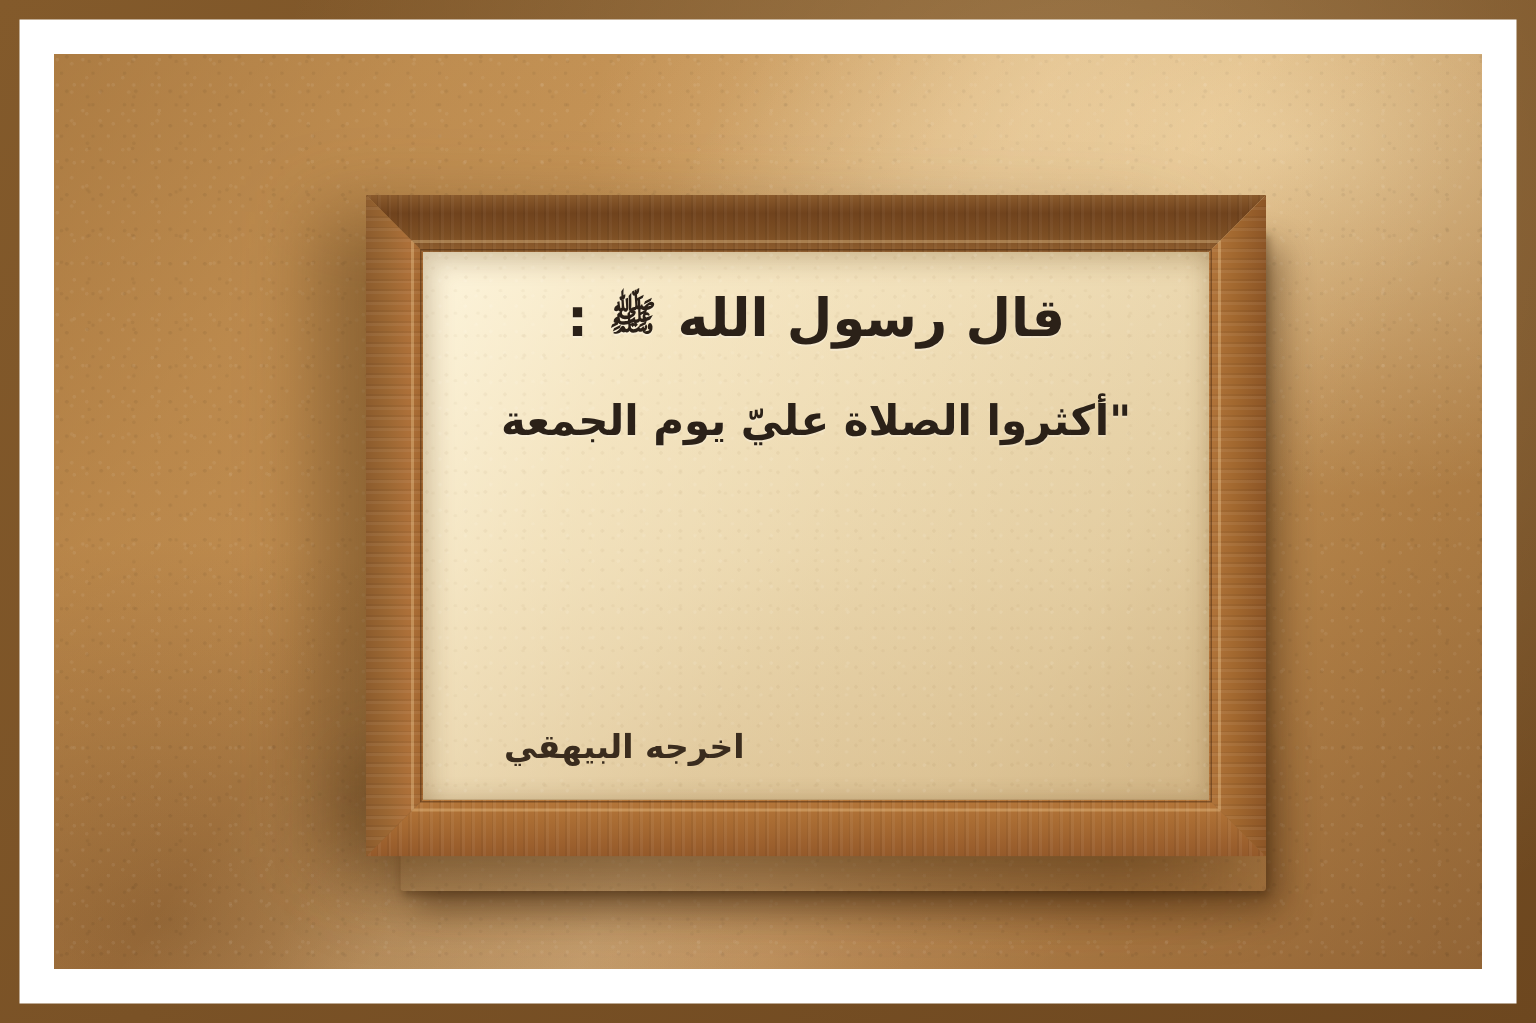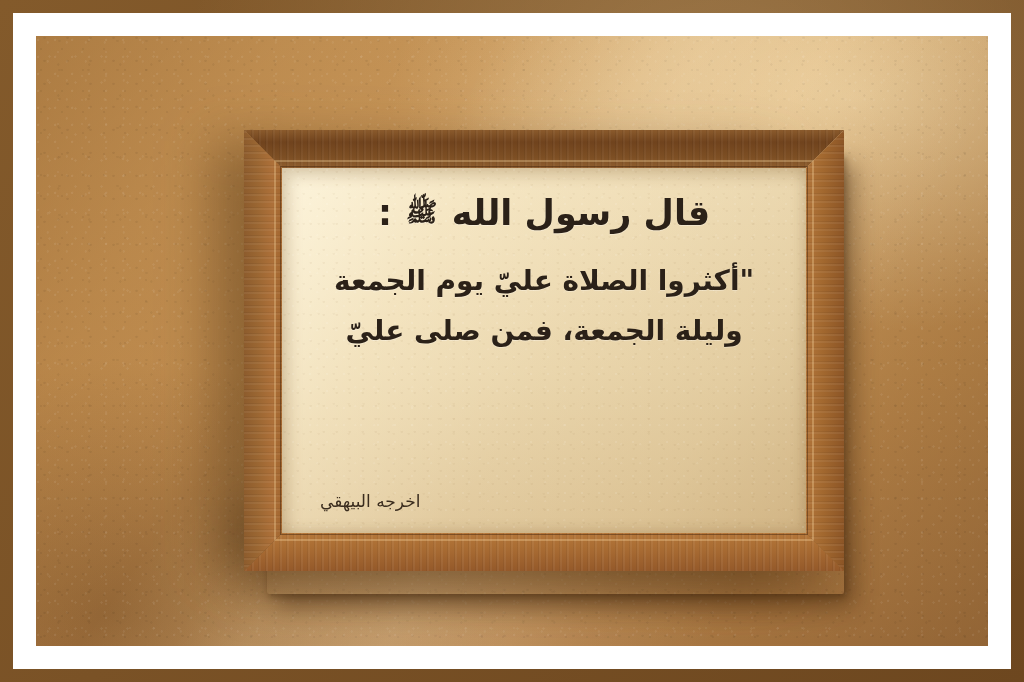--- a/index.html
+++ b/index.html
@@ -205,25 +205,25 @@
     right:20px; left:20px;
     top:88px;
     font-size:28px;
     font-weight:700;
     line-height:1.78;
     text-shadow:0 1px 0 rgba(255,255,255,.26);
   }
   .body-lines div{ white-space:nowrap; }
   .attrib{
     position:absolute;
-    right:auto; left:38px;
+    right:auto; left:54px;
     bottom:22px;
     direction:rtl;
-    font-size:17px;
-    font-weight:400;
+    font-size:22px;
+    font-weight:700;
     color:#3a2c1e;
     letter-spacing:.3px;
   }
 </style>
 </head>
 <body>
 
 <div class="poster-root">
 
   <div class="white-band">
@@ -250,21 +250,20 @@
           <div class="text-wrap">
 
             <div class="line-head">
               <span>قال رسول الله</span>
               <span class="salla">ﷺ</span>
               <span>:</span>
             </div>
 
             <div class="body-lines">
               <div>"أكثروا الصلاة عليّ يوم الجمعة</div>
-              <div>وليلة الجمعة، فمن صلى عليّ</div>
             </div>
 
             <div class="attrib">اخرجه البيهقي</div>
 
           </div>
         </div>
       </div>
     </div>
   </div>
 </div>

